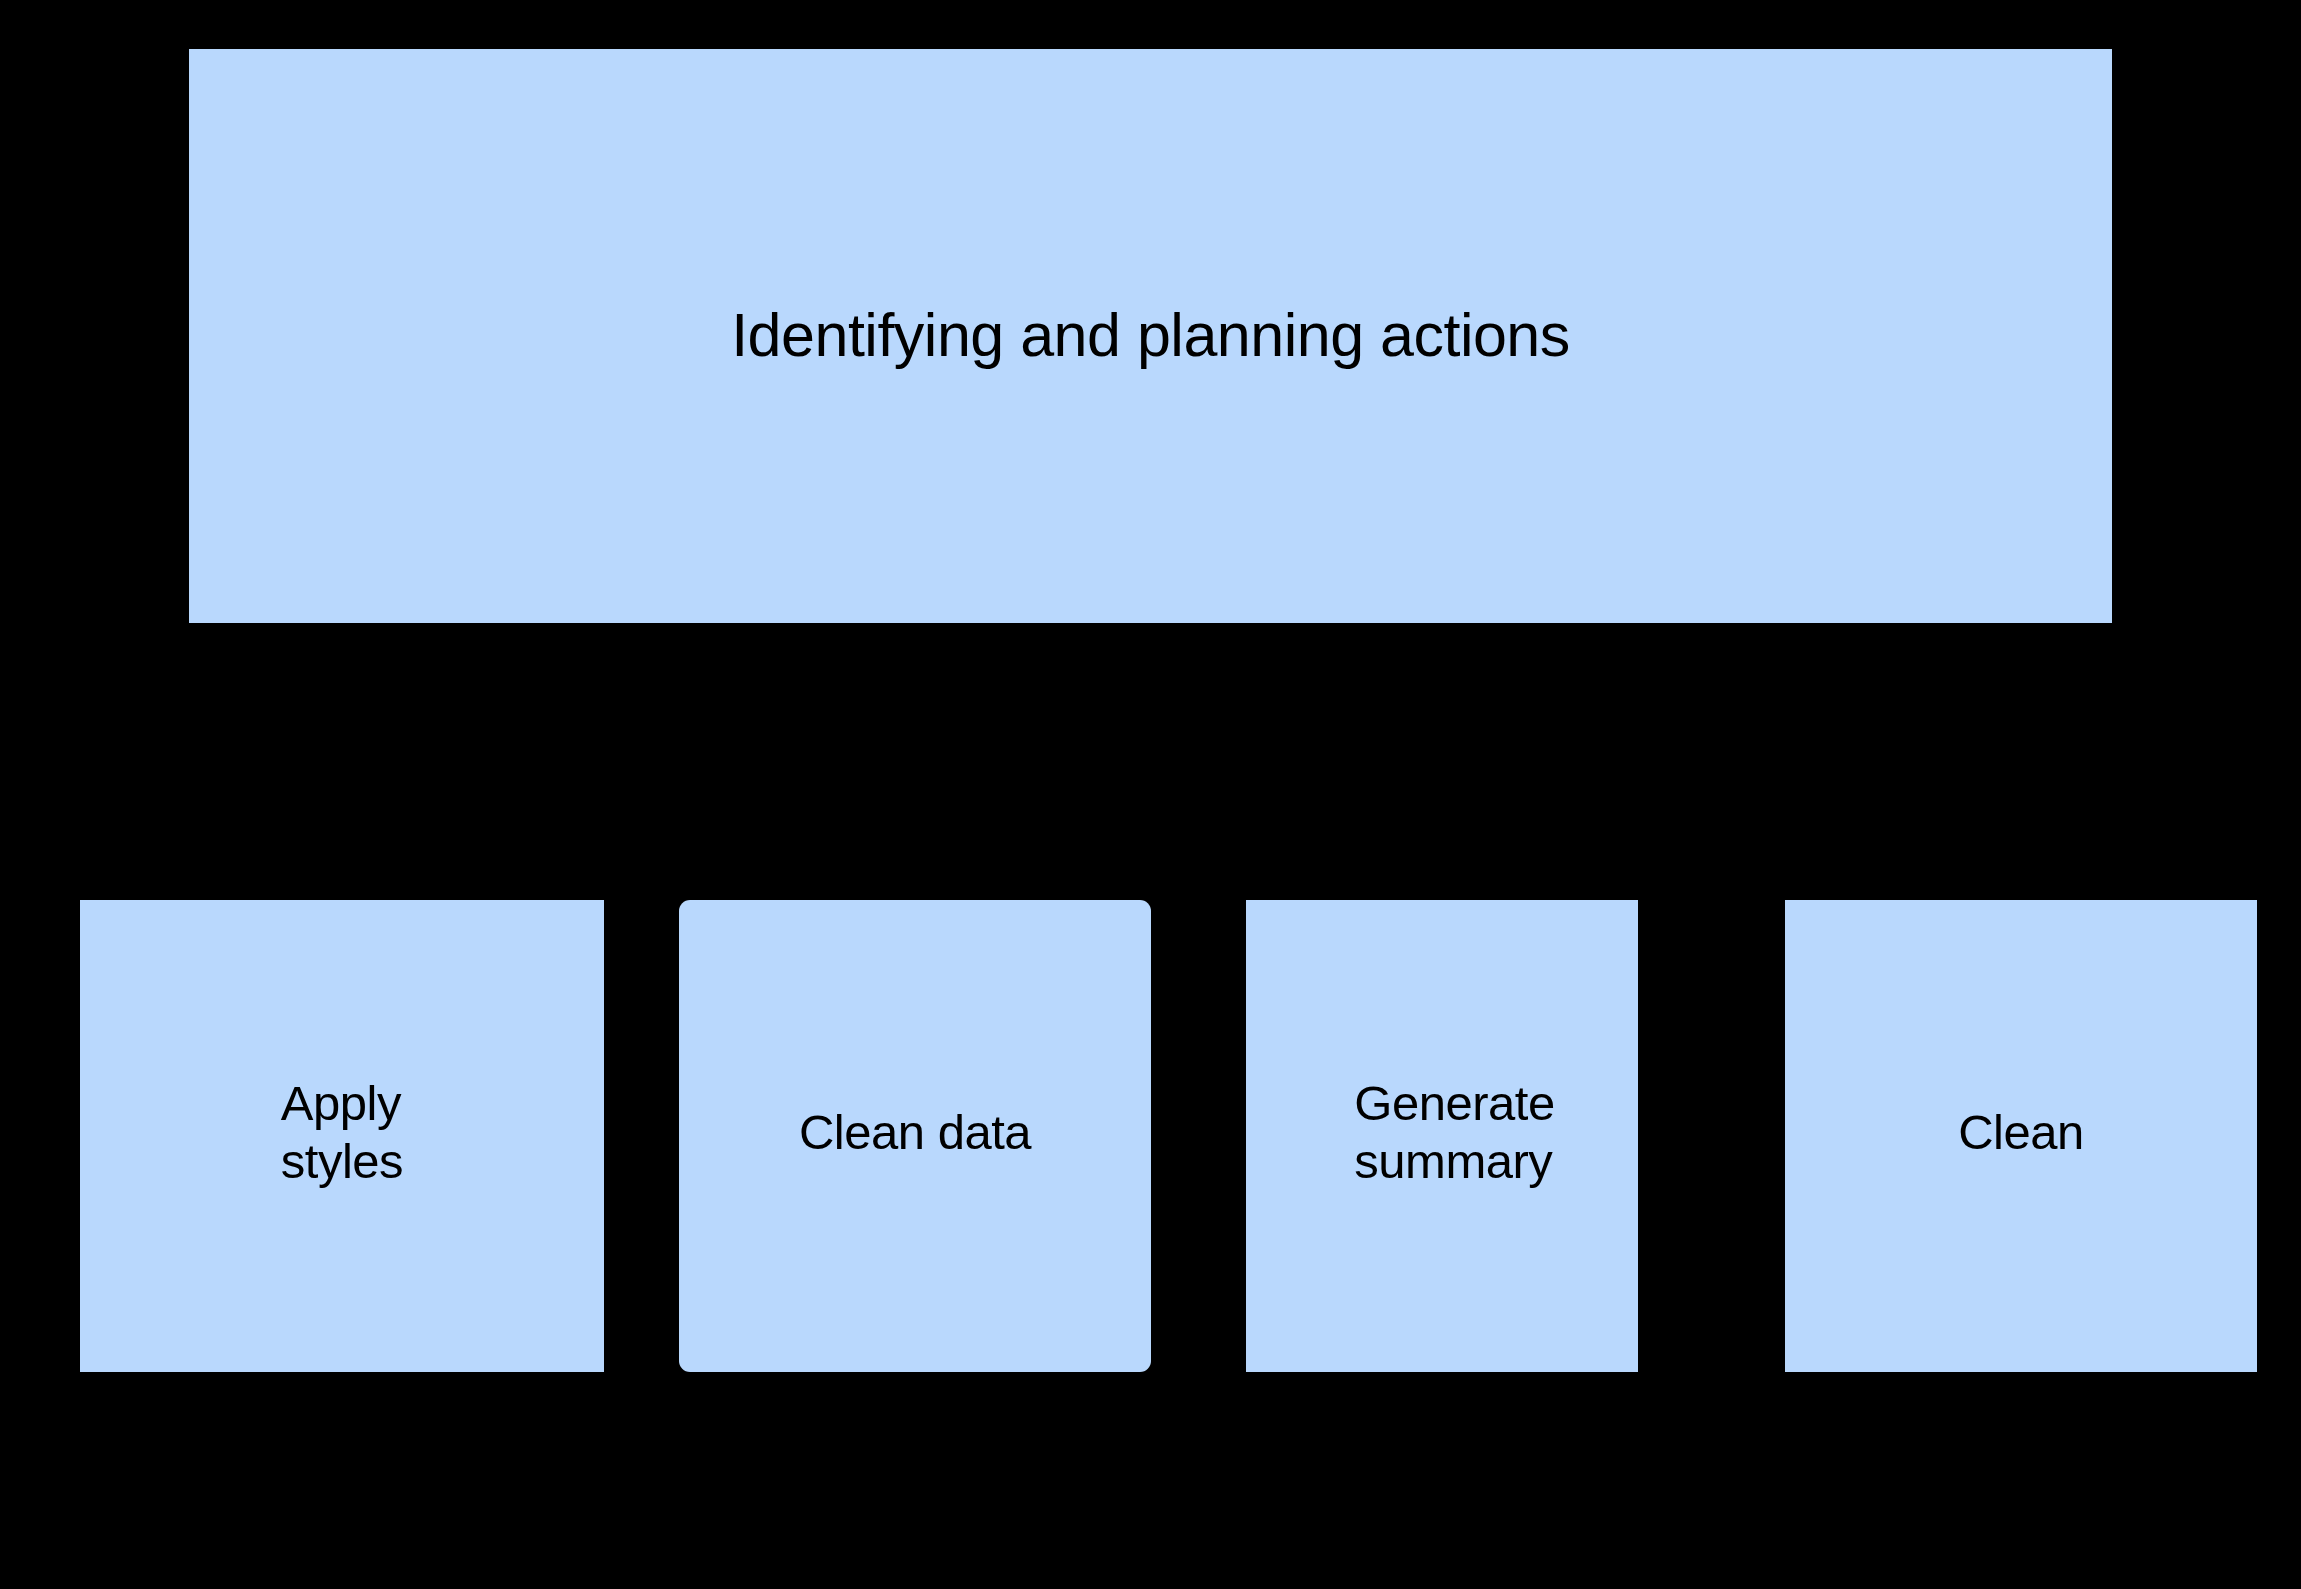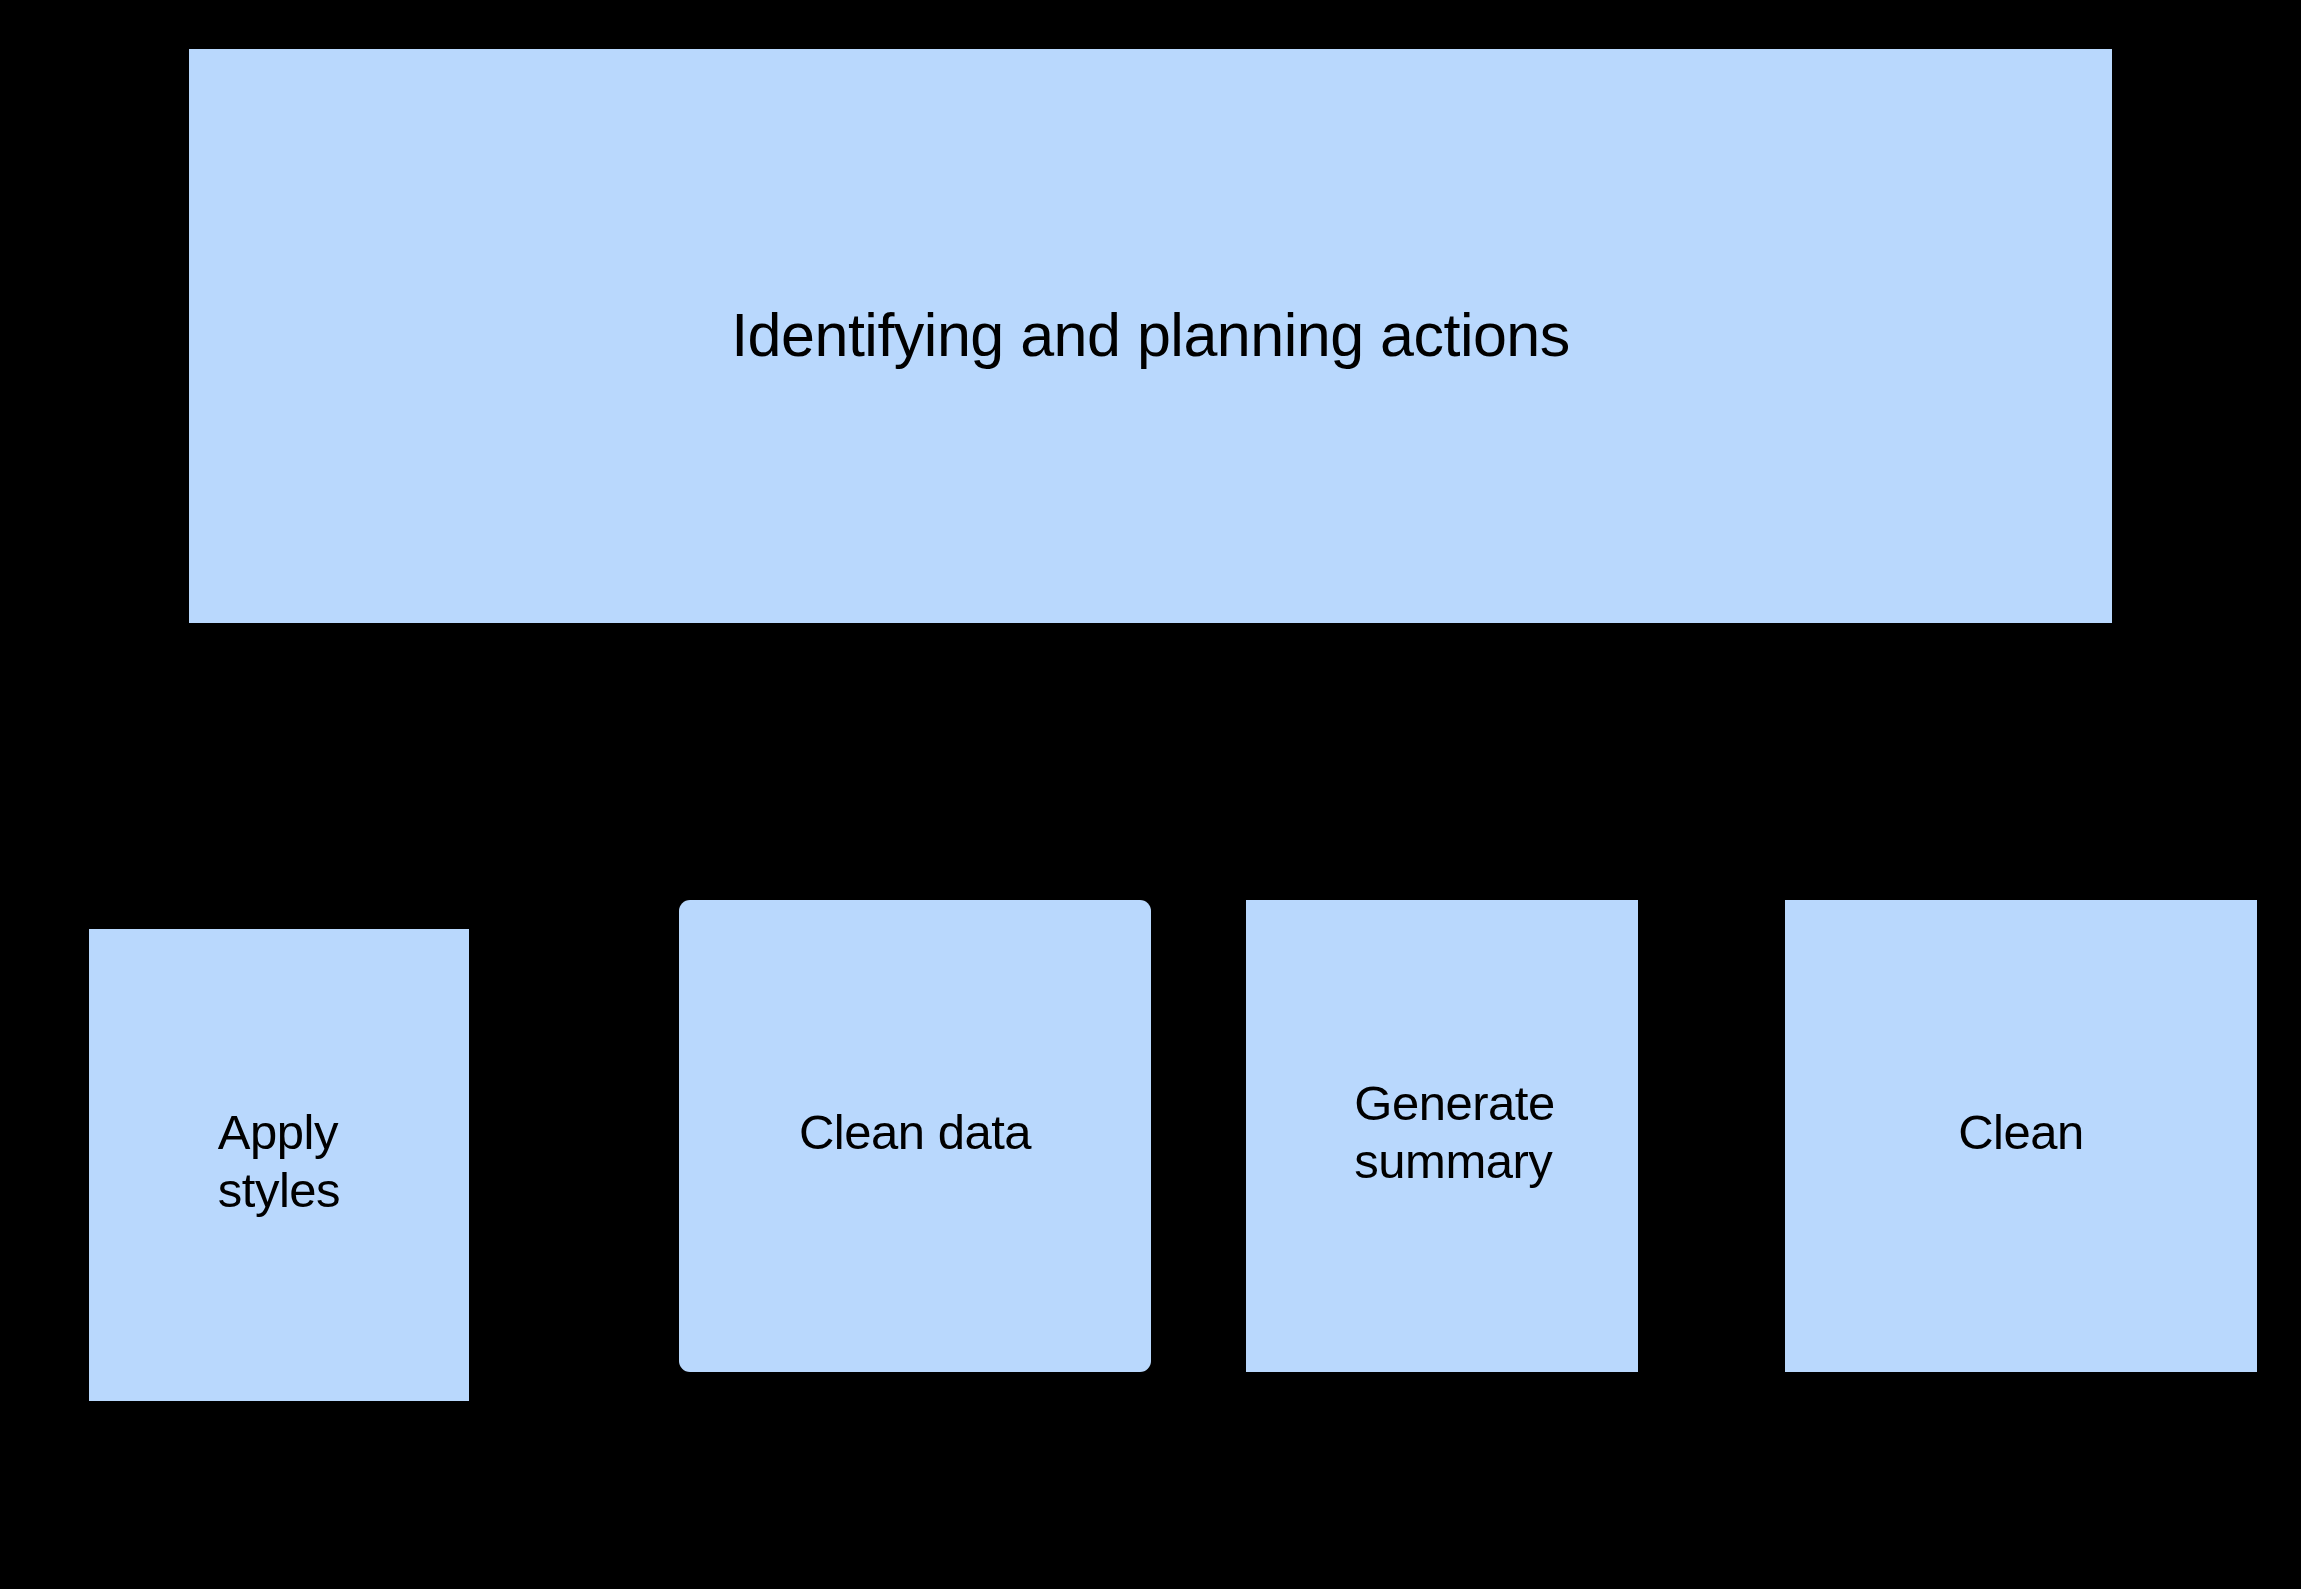--- a/index.html
+++ b/index.html
@@ -40,21 +40,21 @@
     font-size: 61px;
   }
   
   .node-child {
     top: 900px;
     height: 472px;
     font-size: 49px;
     align-items: center;
     padding-bottom: 5.7px;
   }
-  #node-child-0 { left: 89px;  width: 380px; margin-top: 29px; }
+  #node-child-0 { left: 80px;  width: 524px; }
   #node-child-1 { left: 679px;  width: 472px; border-radius: 11px; }
   #node-child-2 { left: 1246px; width: 392px; padding-left: 25px; }
   #node-child-3 { left: 1785px; width: 472px; }
 </style>
 </head>
 <body>
 
 <div id="canvas">
 
   <div class="node" id="node-root">

